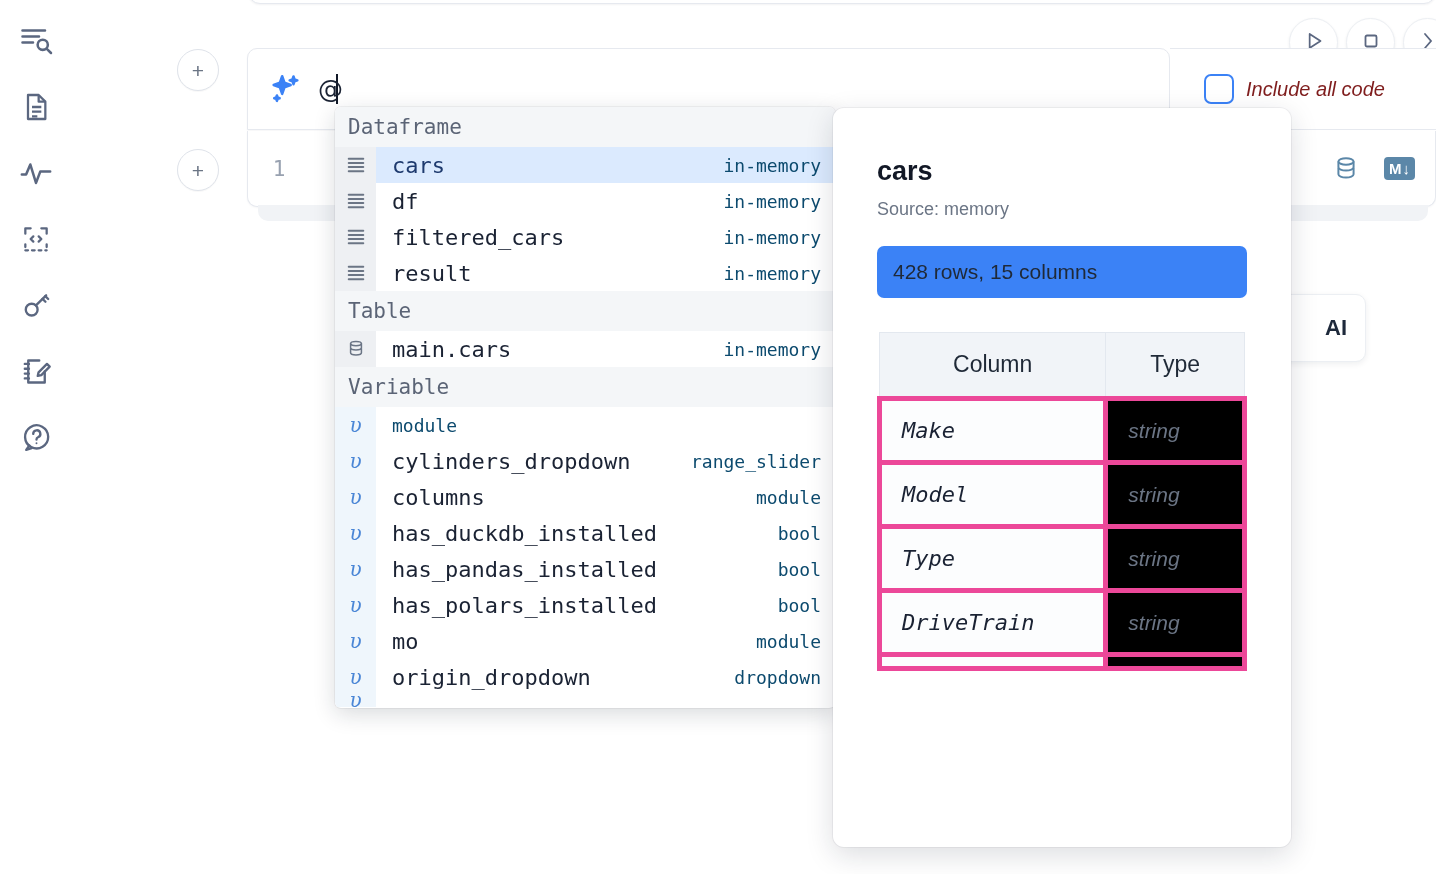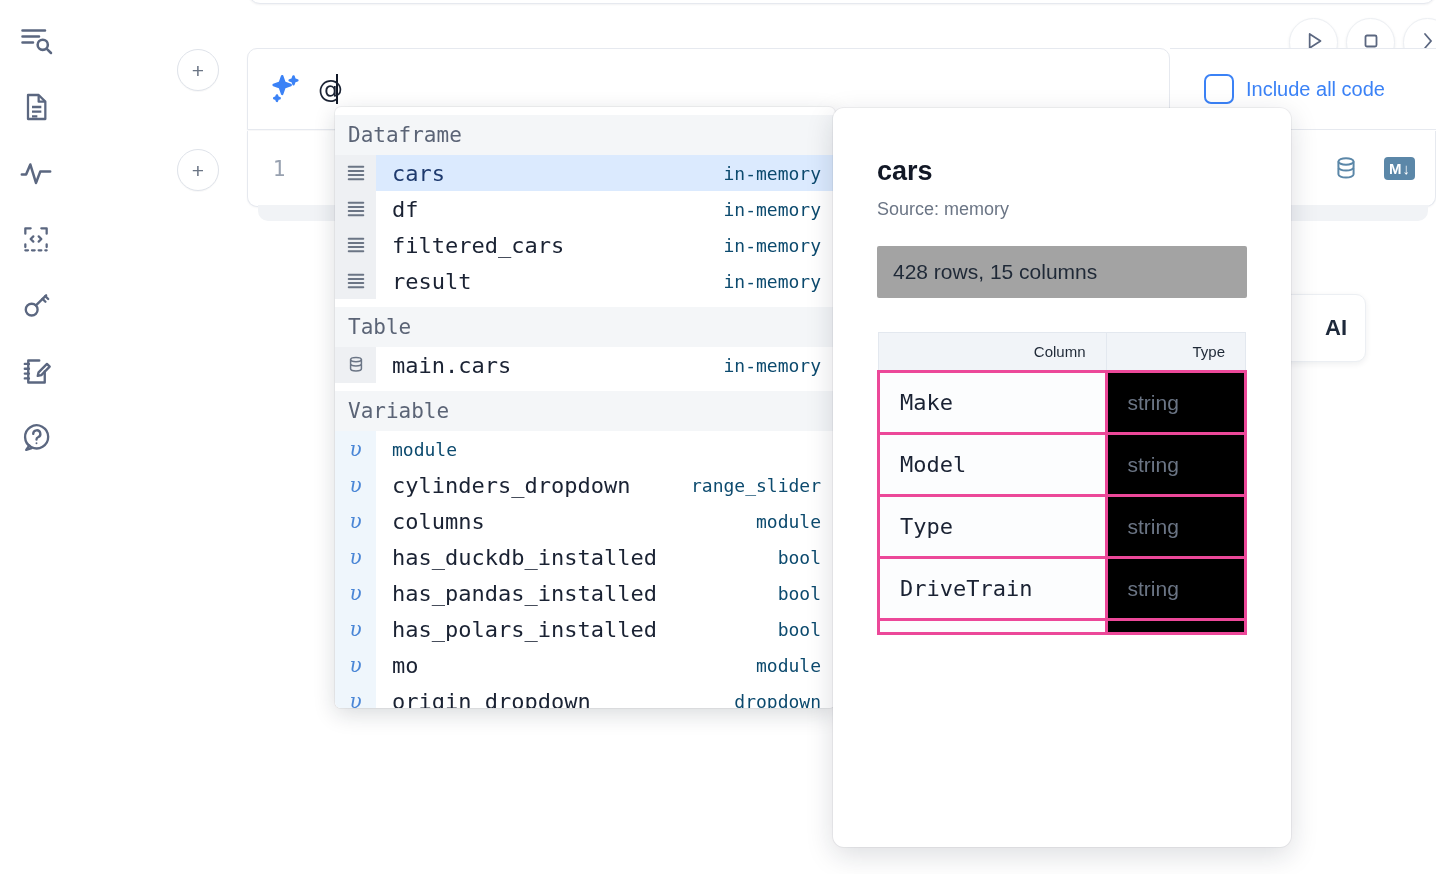--- a/index.html
+++ b/index.html
@@ -64,21 +64,21 @@
   
   .ai-right {
     position: absolute; left: 1170px; top: 48px; width: 266px; height: 82px;
     background: #ffffff; border-top: 1px solid #e6e9ef; border-bottom: 1px solid #e6e9ef;
     display: flex; align-items: center; padding-left: 34px;
   }
   .chk-box {
     width: 30px; height: 30px; border: 2px solid #3b82f6; border-radius: 7px;
     background: #ffffff; flex: 0 0 auto; cursor: pointer;
   }
-  .chk-label { margin-left: 12px; font-size: 20px; color: #3b82f6; white-space: nowrap; }
+  .chk-label { margin-left: 12px; font-size: 20px; color: #7f1d1d; white-space: nowrap; font-style: italic; }
 
   
   .run-group { position: absolute; right: -16px; top: 18px; display: flex; gap: 8px; }
   .round-btn {
     width: 49px; height: 49px; border-radius: 50%; background: #ffffff;
     border: 1px solid #eceff3; display: flex; align-items: center; justify-content: center;
     color: #5b6780; cursor: pointer; box-shadow: 0 1px 3px rgba(20,28,45,.07);
   }
 
   
@@ -116,21 +116,21 @@
 
   
   .ac-panel {
     position: absolute; left: 335px; top: 107px; width: 500px; height: 601px;
     background: #ffffff; border-radius: 6px; overflow: hidden;
     box-shadow: 0 6px 22px rgba(20,28,45,.16), 0 0 0 1px rgba(20,28,45,.05);
     font-family: "DejaVu Sans Mono", monospace;
   }
   .ac-section {
     background: #f4f6f8; color: #5b6476; font-size: 21px;
-    padding: 6px 0 6px 13px; line-height: 28px; margin-top: 8px;
+    padding: 6px 0 6px 13px; line-height: 28px;
   }
   .ac-row {
     display: flex; align-items: center; height: 36px; background: #ffffff;
     cursor: pointer; position: relative;
   }
   .ac-row.sel .ac-label-wrap { background: #dbeafe; }
   .ac-icon {
     width: 41px; flex: 0 0 41px; height: 36px; display: flex; align-items: center; justify-content: center;
     background: #eef0f3; color: #6b7585;
   }
@@ -148,30 +148,30 @@
   
   .doc-panel {
     position: absolute; left: 833px; top: 108px; width: 458px; height: 739px;
     background: #ffffff; border-radius: 11px; overflow: hidden;
     box-shadow: 0 8px 28px rgba(20,28,45,.15), 0 0 0 1px rgba(20,28,45,.05);
     padding: 48px 44px 0 44px;
   }
   .doc-title { font-size: 27px; font-weight: bold; color: #121826; }
   .doc-source { font-size: 18px; color: #6b7585; margin-top: 12px; }
   .doc-stats {
-    margin-top: 26px; background: #a3a3a3; border-radius: 2px;
+    margin-top: 26px; background: #3b82f6; border-radius: 7px;
     padding: 14px 16px; font-size: 21px; color: #1f2937;
   }
   .doc-table { margin-top: 34px; width: 100%; border-collapse: collapse; }
   .doc-table th {
-    background: #f1f4f8; text-align: right; font-weight: normal;
-    font-size: 15px; color: #1f2937; padding: 10px 20px;
+    background: #f1f4f8; text-align: center; font-weight: normal;
+    font-size: 23px; color: #1f2937; padding: 18px 20px;
     border: 1px solid #e3e8ef;
   }
-  .doc-table td { border: 3px solid #ec4899; padding: 17px 20px; vertical-align: middle; }
+  .doc-table td { border: 5px solid #ec4899; padding: 17px 20px; vertical-align: middle; font-style: italic; }
   .doc-table td.col {
     font-family: "DejaVu Sans Mono", monospace; font-size: 22px; color: #1a2233;
     background: #fcfdfe; width: 62%;
   }
   .doc-table td.typ { font-size: 21px; color: #6b7585; background: #000000; }
   .doc-table tr.ghost td { height: 14px; padding: 0; }
 </style>
 </head>
 <body>
 

